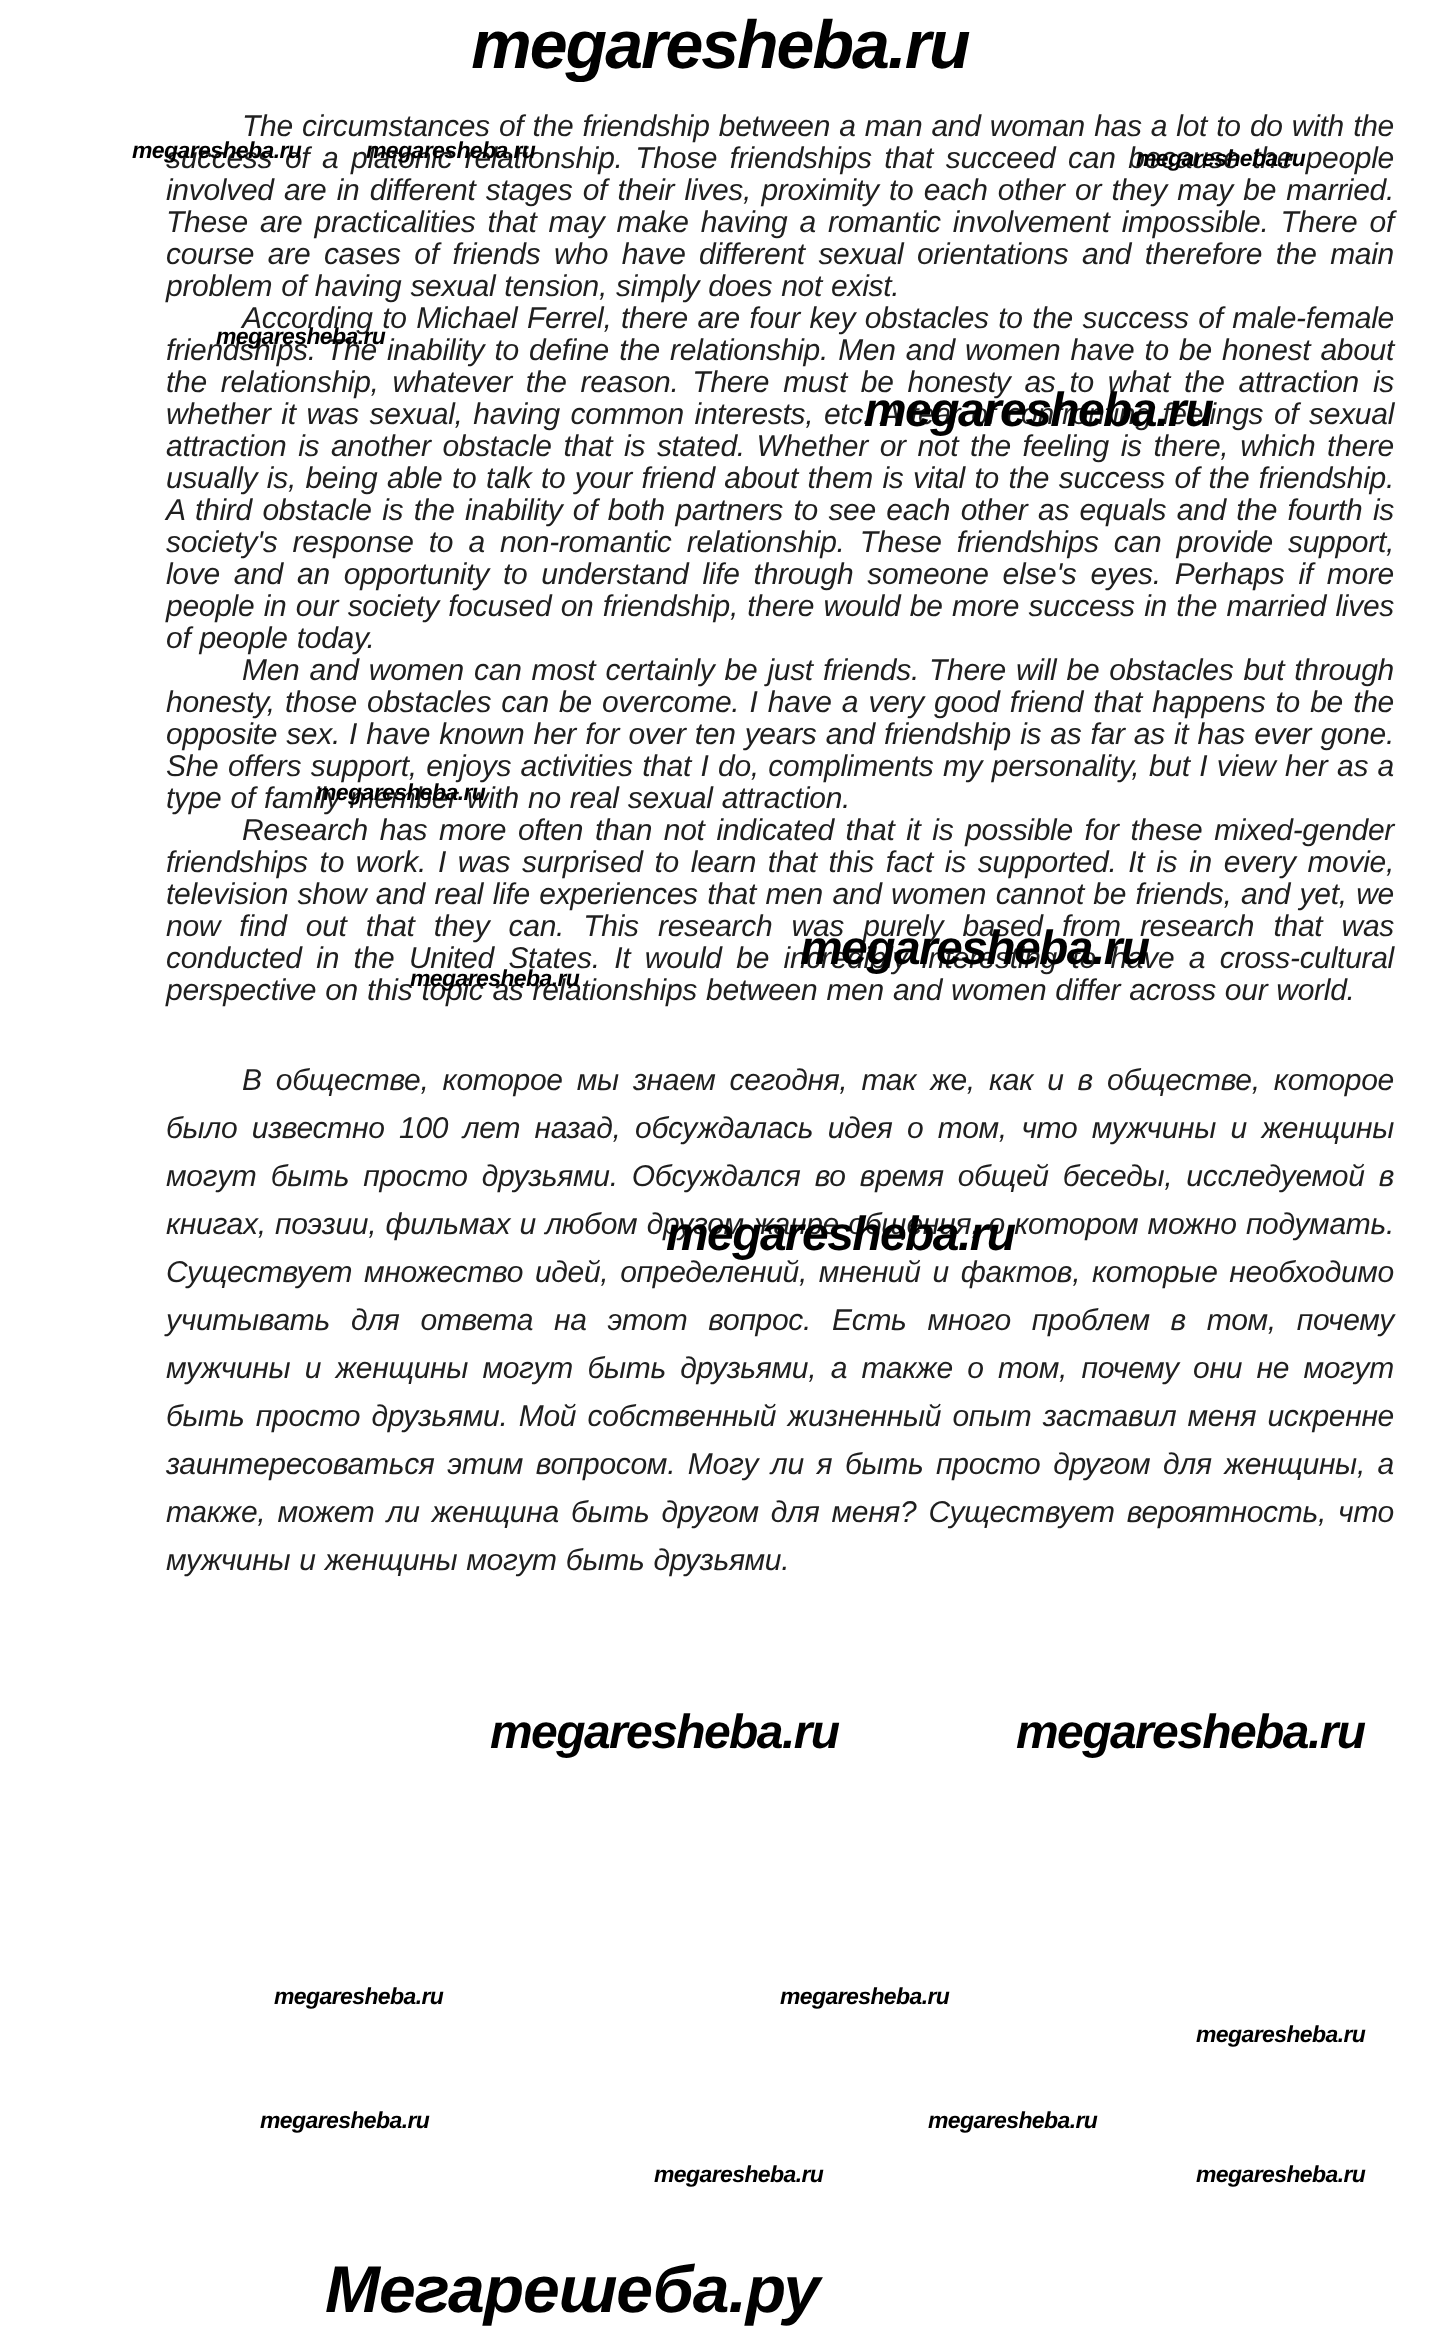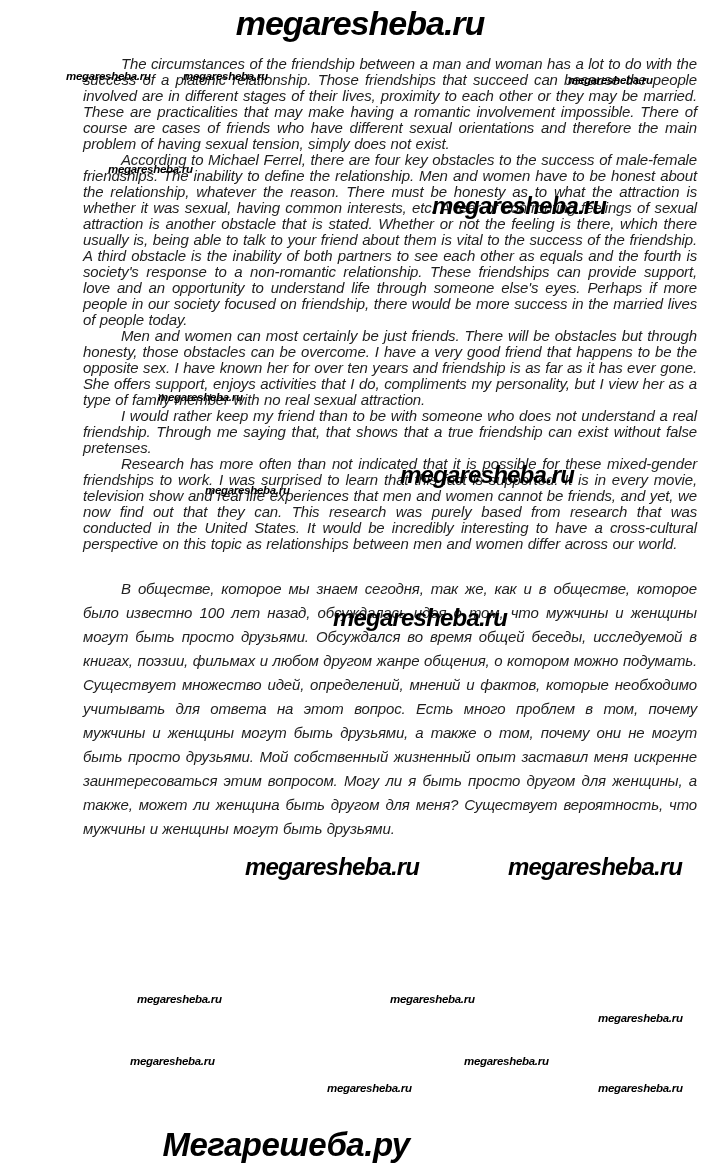--- a/index.html
+++ b/index.html
@@ -81,21 +81,20 @@
 <body>
 
 <div class="page">
 
   <div class="header-title">megaresheba.ru</div>
 
   <div class="content">
     <p class="para">The circumstances of the friendship between a man and woman has a lot to do with the success of a platonic relationship. Those friendships that succeed can because the people involved are in different stages of their lives, proximity to each other or they may be married. These are practicalities that may make having a romantic involvement impossible. There of course are cases of friends who have different sexual orientations and therefore the main problem of having sexual tension, simply does not exist.</p>
     <p class="para">According to Michael Ferrel, there are four key obstacles to the success of male-female friendships. The inability to define the relationship. Men and women have to be honest about the relationship, whatever the reason. There must be honesty as to what the attraction is whether it was sexual, having common interests, etc. A fear of confronting feelings of sexual attraction is another obstacle that is stated. Whether or not the feeling is there, which there usually is, being able to talk to your friend about them is vital to the success of the friendship. A third obstacle is the inability of both partners to see each other as equals and the fourth is society's response to a non-romantic relationship. These friendships can provide support, love and an opportunity to understand life through someone else's eyes. Perhaps if more people in our society focused on friendship, there would be more success in the married lives of people today.</p>
     <p class="para">Men and women can most certainly be just friends. There will be obstacles but through honesty, those obstacles can be overcome. I have a very good friend that happens to be the opposite sex. I have known her for over ten years and friendship is as far as it has ever gone. She offers support, enjoys activities that I do, compliments my personality, but I view her as a type of family member with no real sexual attraction.</p>
-    <p class="para">I would rather keep my friend than to be with someone who does not understand a real friendship. Through me saying that, that shows that a true friendship can exist without false pretenses.</p>
     <p class="para">Research has more often than not indicated that it is possible for these mixed-gender friendships to work. I was surprised to learn that this fact is supported. It is in every movie, television show and real life experiences that men and women cannot be friends, and yet, we now find out that they can. This research was purely based from research that was conducted in the United States. It would be incredibly interesting to have a cross-cultural perspective on this topic as relationships between men and women differ across our world.</p>
     <p class="para para-ru">В обществе, которое мы знаем сегодня, так же, как и в обществе, которое было известно 100 лет назад, обсуждалась идея о том, что мужчины и женщины могут быть просто друзьями. Обсуждался во время общей беседы, исследуемой в книгах, поэзии, фильмах и любом другом жанре общения, о котором можно подумать. Существует множество идей, определений, мнений и фактов, которые необходимо учитывать для ответа на этот вопрос. Есть много проблем в том, почему мужчины и женщины могут быть друзьями, а также о том, почему они не могут быть просто друзьями. Мой собственный жизненный опыт заставил меня искренне заинтересоваться этим вопросом. Могу ли я быть просто другом для женщины, а также, может ли женщина быть другом для меня? Существует вероятность, что мужчины и женщины могут быть друзьями.</p>
   </div>
 
   <span class="wm-small" style="left:66px;  top:70px;">megaresheba.ru</span>
   <span class="wm-small" style="left:183px; top:70px;">megaresheba.ru</span>
   <span class="wm-small" style="left:568px; top:74px;">megaresheba.ru</span>
   <span class="wm-small" style="left:108px; top:163px;">megaresheba.ru</span>
   <span class="wm-small" style="left:158px; top:391px;">megaresheba.ru</span>
   <span class="wm-small" style="left:205px; top:484px;">megaresheba.ru</span>

